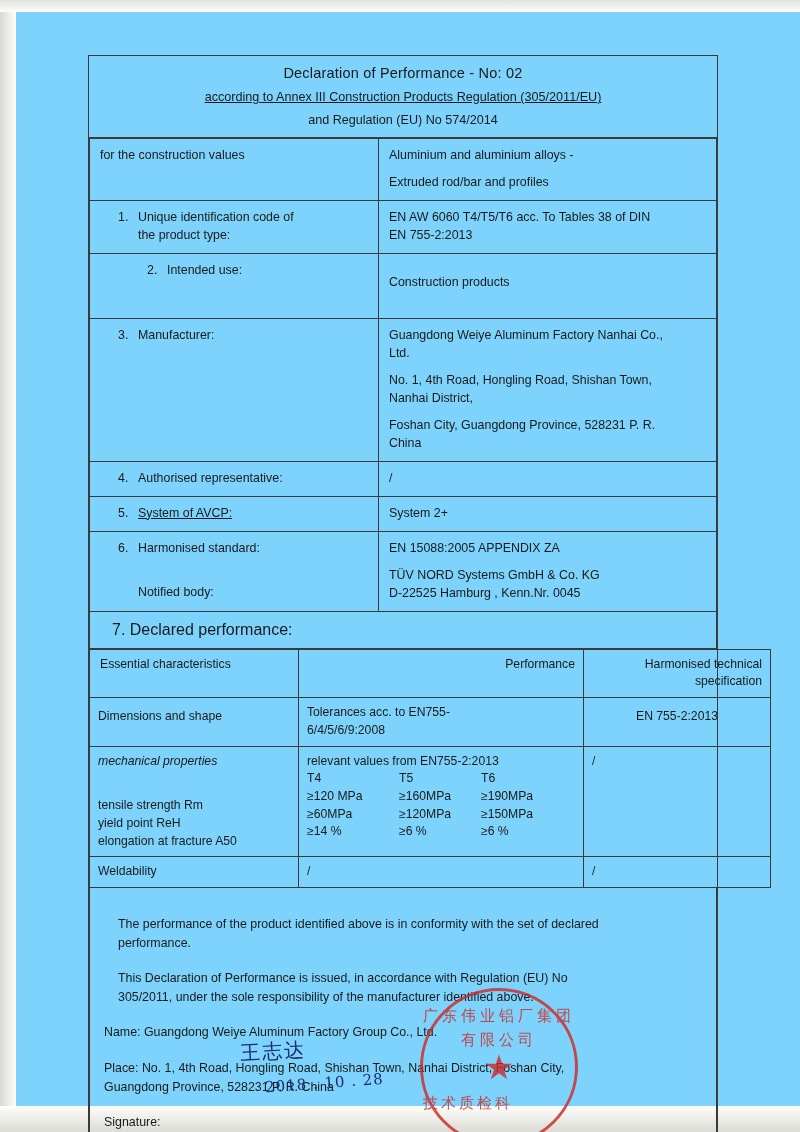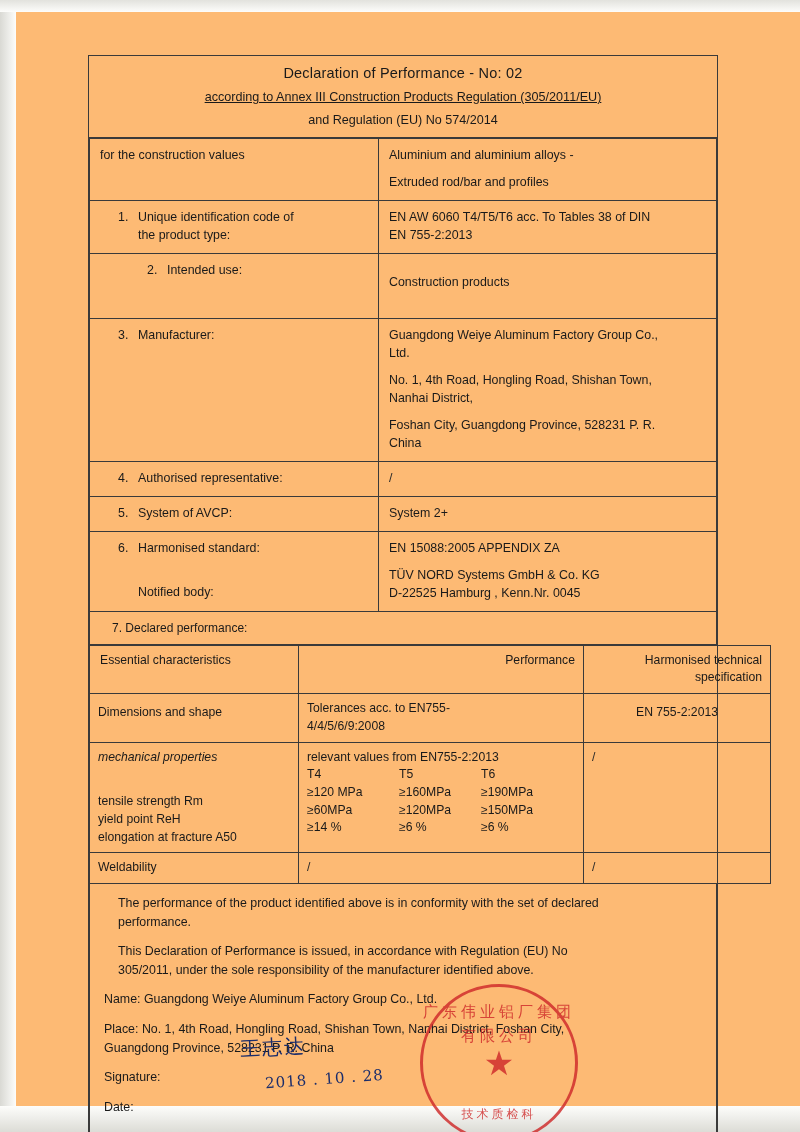--- a/index.html
+++ b/index.html
@@ -12,21 +12,21 @@
     height: 1132px;
     position: relative;
     font-family: "Liberation Sans", sans-serif;
     color: #1a1a1a;
     overflow: hidden;
   }
   .page {
     position: absolute;
     left: 0; top: 0;
     width: 800px; height: 1132px;
-    background: #fdba74;
+    background: #7dd3fc;
   }
   
   .scan-edge-left {
     position: absolute; left: 0; top: 0; width: 16px; height: 1132px;
     background: linear-gradient(to right, #d9d9d4, #fdfdfb);
   }
   .scan-edge-top {
     position: absolute; left: 0; top: 0; width: 800px; height: 12px;
     background: linear-gradient(to bottom, #e2e2dd, #fdfdfb);
   }
@@ -78,21 +78,21 @@
     display: inline-block;
     width: 20px;
   }
   .row-gap { margin-bottom: 9px; }
   .row-gap:last-child { margin-bottom: 0; }
 
   .declared-title {
     padding: 9px 10px 9px 22px;
     border: 1px solid #3a3a3a;
     border-top: none;
-    font-size: 12px;
+    font-size: 16px;
   }
 
   table.perf {
     border-collapse: collapse;
     width: 100%;
     table-layout: fixed;
     border-top: none;
   }
   table.perf td {
     border: 1px solid #3a3a3a;
@@ -118,21 +118,21 @@
   .footer {
     border: 1px solid #3a3a3a;
     border-top: none;
     padding: 10px 14px 22px 14px;
     font-size: 12.4px;
     line-height: 1.5;
     position: relative;
     min-height: 235px;
     box-sizing: border-box;
   }
-  .footer p { margin: 0 0 11px 0; }
+  .footer p { margin: 17px 0 11px 0; }
   .footer p.ind { padding-left: 14px; }
   .sig-row {
     margin-top: 6px;
   }
   .handwrite {
     font-family: "DejaVu Serif", serif;
     color: #1b2d6b;
     font-size: 20px;
     letter-spacing: 2px;
     transform: rotate(-3deg);
@@ -175,25 +175,25 @@
     width: 152px;
     text-align: center;
     color: #cf2a2a;
     font-size: 15px;
     font-family: "DejaVu Sans", sans-serif;
     letter-spacing: 4px;
     transform: scaleY(1.05);
   }
   .stamp .bottom {
     position: absolute;
-    left: 0; bottom: 16px;
+    left: 0; bottom: 28px;
     width: 152px;
-    text-align: center;
+    text-align: left;
     color: #cf2a2a;
-    font-size: 12px;
+    font-size: 15px;
     letter-spacing: 3px;
   }
   .slash { color: #2a2a2a; }
 </style>
 </head>
 <body>
 
 <div class="page">
   <div class="scan-edge-left"></div>
   <div class="scan-edge-top"></div>
@@ -241,21 +241,21 @@
         </td>
       </tr>
       <tr>
         <td class="lbl">
           <div style="padding-left:18px;">
             <span class="num">3.</span><span>Manufacturer:</span>
           </div>
         </td>
         <td>
           <div class="row-gap">
-            <div>Guangdong Weiye Aluminum Factory Group Co.,</div>
+            <div>Guangdong Weiye Aluminum Factory Nanhai Co.,</div>
             <div>Ltd.</div>
           </div>
           <div class="row-gap">
             <div>No. 1, 4th Road, Hongling Road, Shishan Town,</div>
             <div>Nanhai District,</div>
           </div>
           <div>
             <div>Foshan City, Guangdong Province, 528231 P. R.</div>
             <div>China</div>
           </div>
@@ -266,21 +266,21 @@
           <div style="padding-left:18px;">
             <span class="num">4.</span><span>Authorised representative:</span>
           </div>
         </td>
         <td>
           <div class="slash">/</div>
         </td>
       </tr>
       <tr>
         <td class="lbl">
-          <div style="padding-left:18px;">
+          <div style="padding-left:18px;text-decoration:underline;">
             <span class="num">5.</span><span>System of AVCP:</span>
           </div>
         </td>
         <td>
           <div>System 2+</div>
         </td>
       </tr>
       <tr>
         <td class="lbl">
           <div style="padding-left:18px;">
@@ -308,21 +308,21 @@
           <div>Harmonised technical</div>
           <div>specification</div>
         </td>
       </tr>
       <tr>
         <td class="c1">
           <div style="padding-top:4px;">Dimensions and shape</div>
         </td>
         <td class="c2">
           <div>Tolerances acc. to  EN755-</div>
-          <div>4/4/5/6/9:2008</div>
+          <div>6/4/5/6/9:2008</div>
         </td>
         <td class="c3" style="text-align:center;">
           <div style="padding-top:4px;">EN 755-2:2013</div>
         </td>
       </tr>
       <tr>
         <td class="c1 mech-lines">
           <div style="margin-bottom:27px;font-style:italic;">mechanical properties</div>
           <div>tensile strength Rm</div>
           <div>yield point ReH</div>

